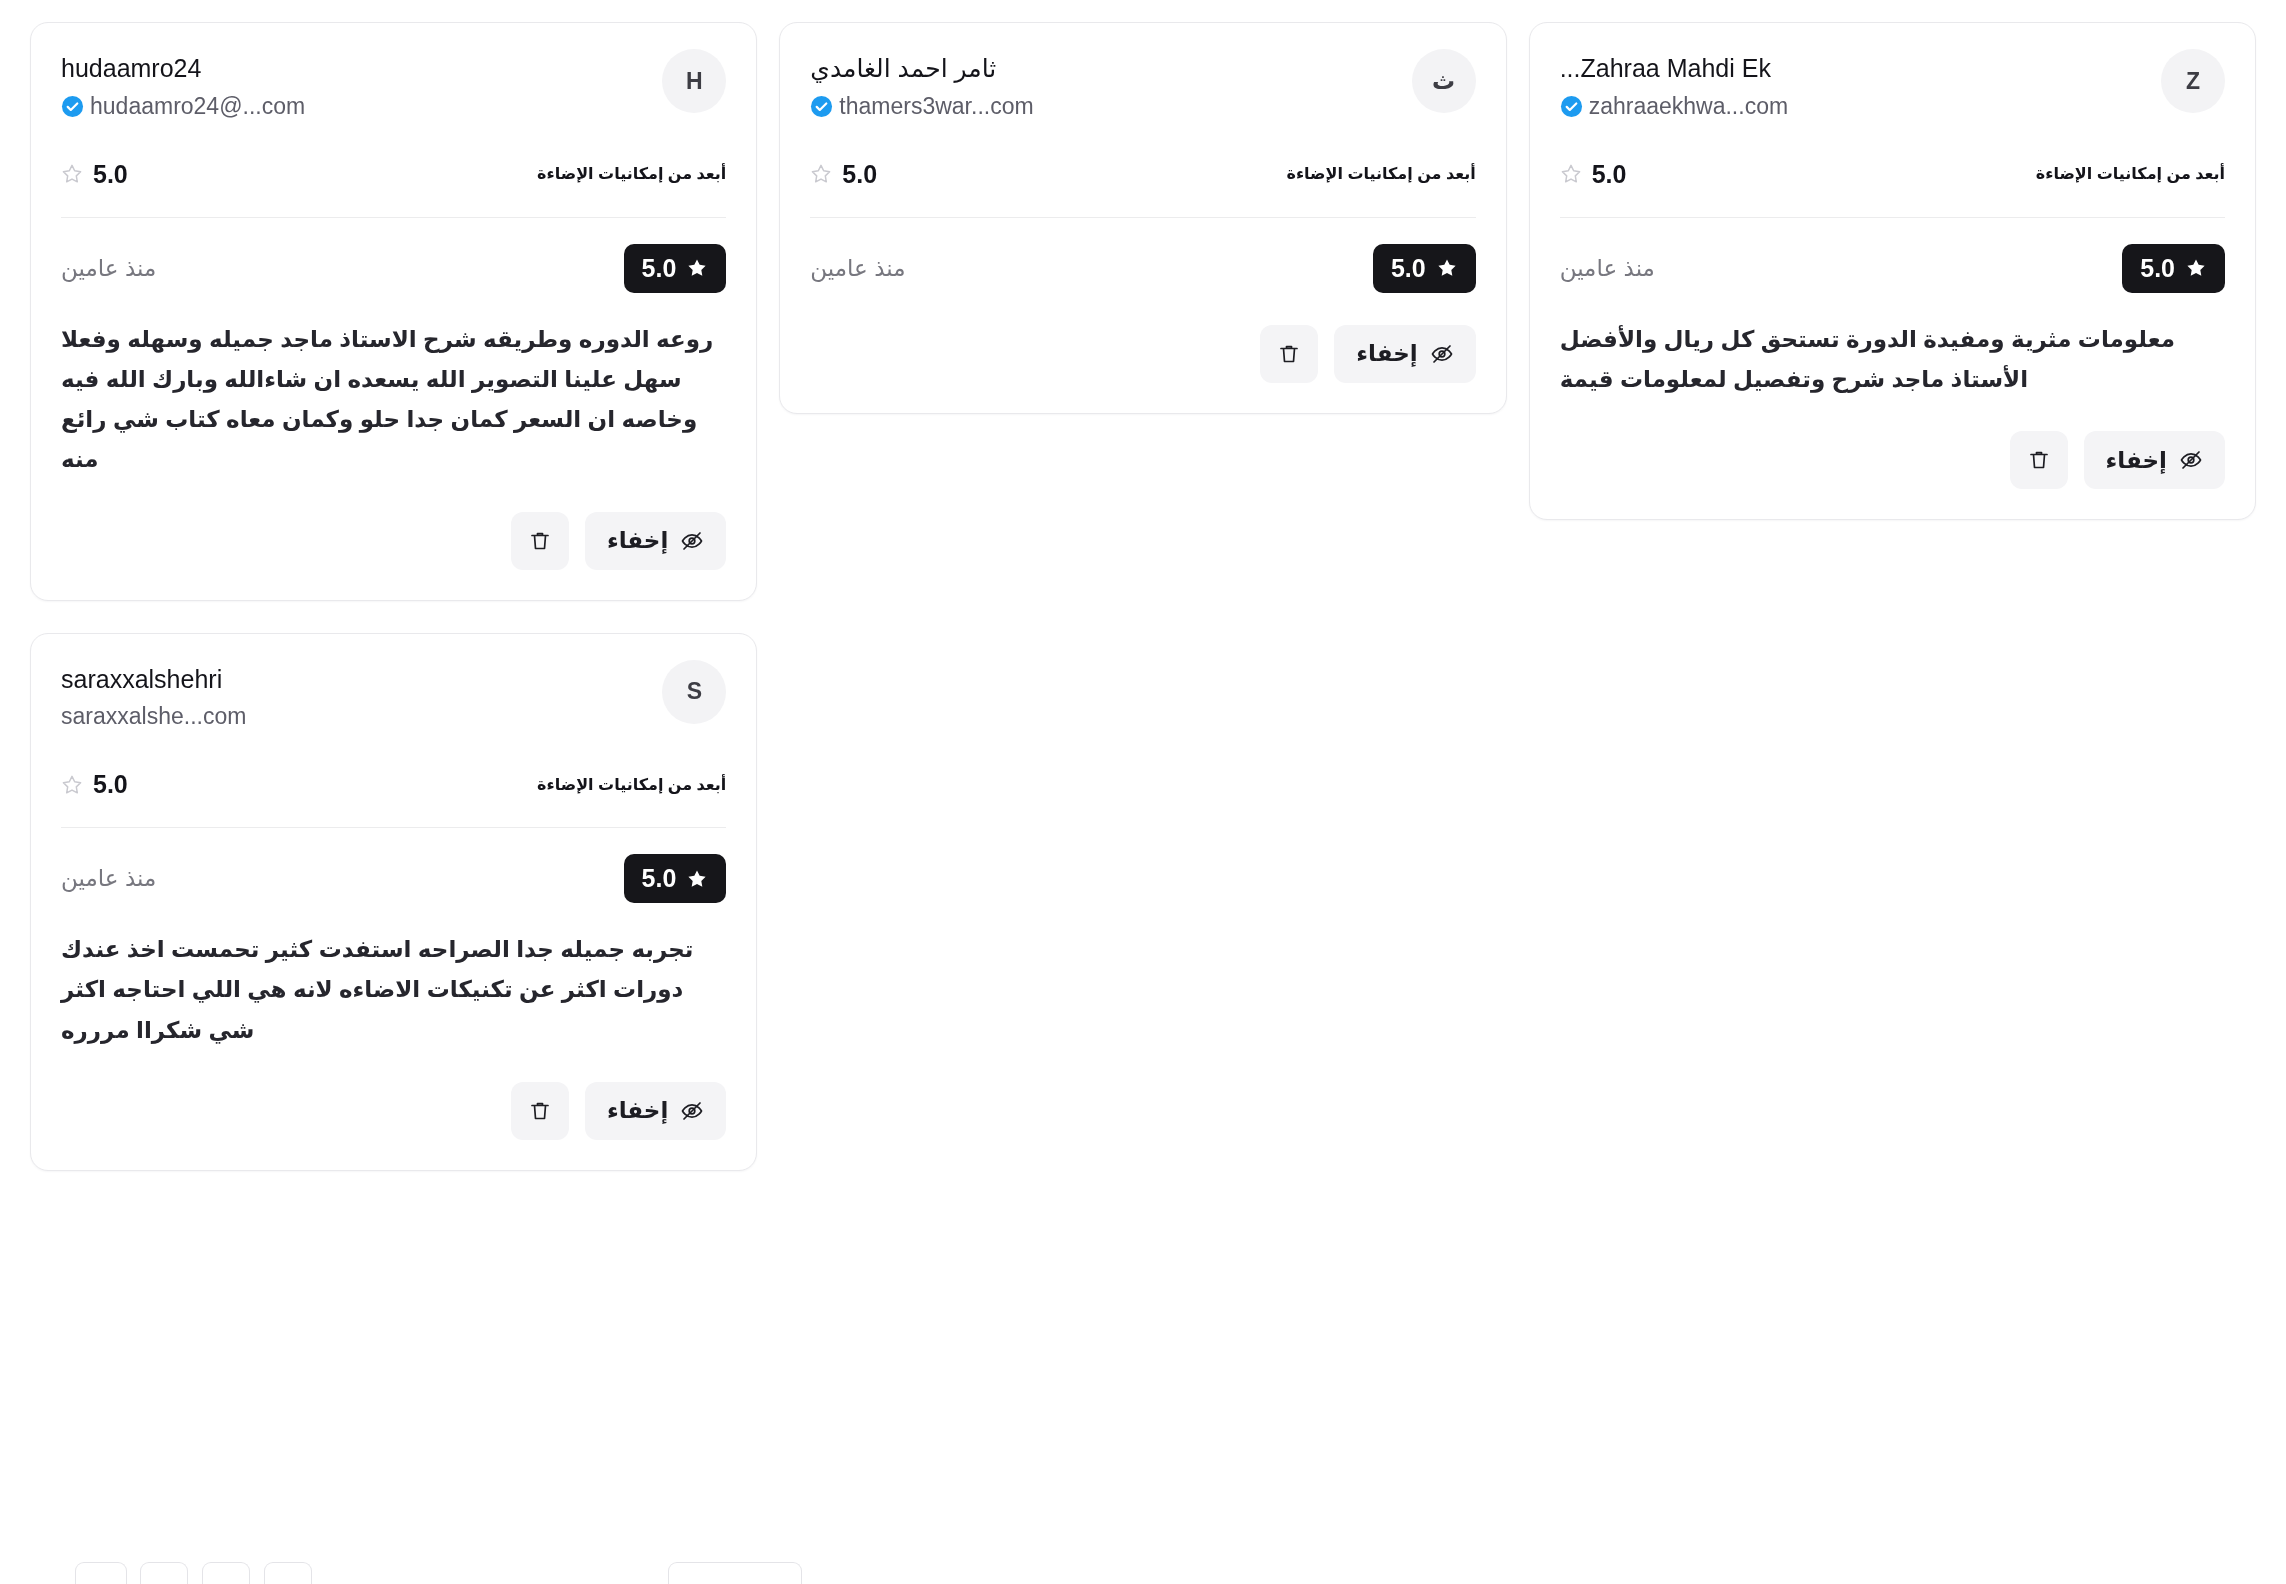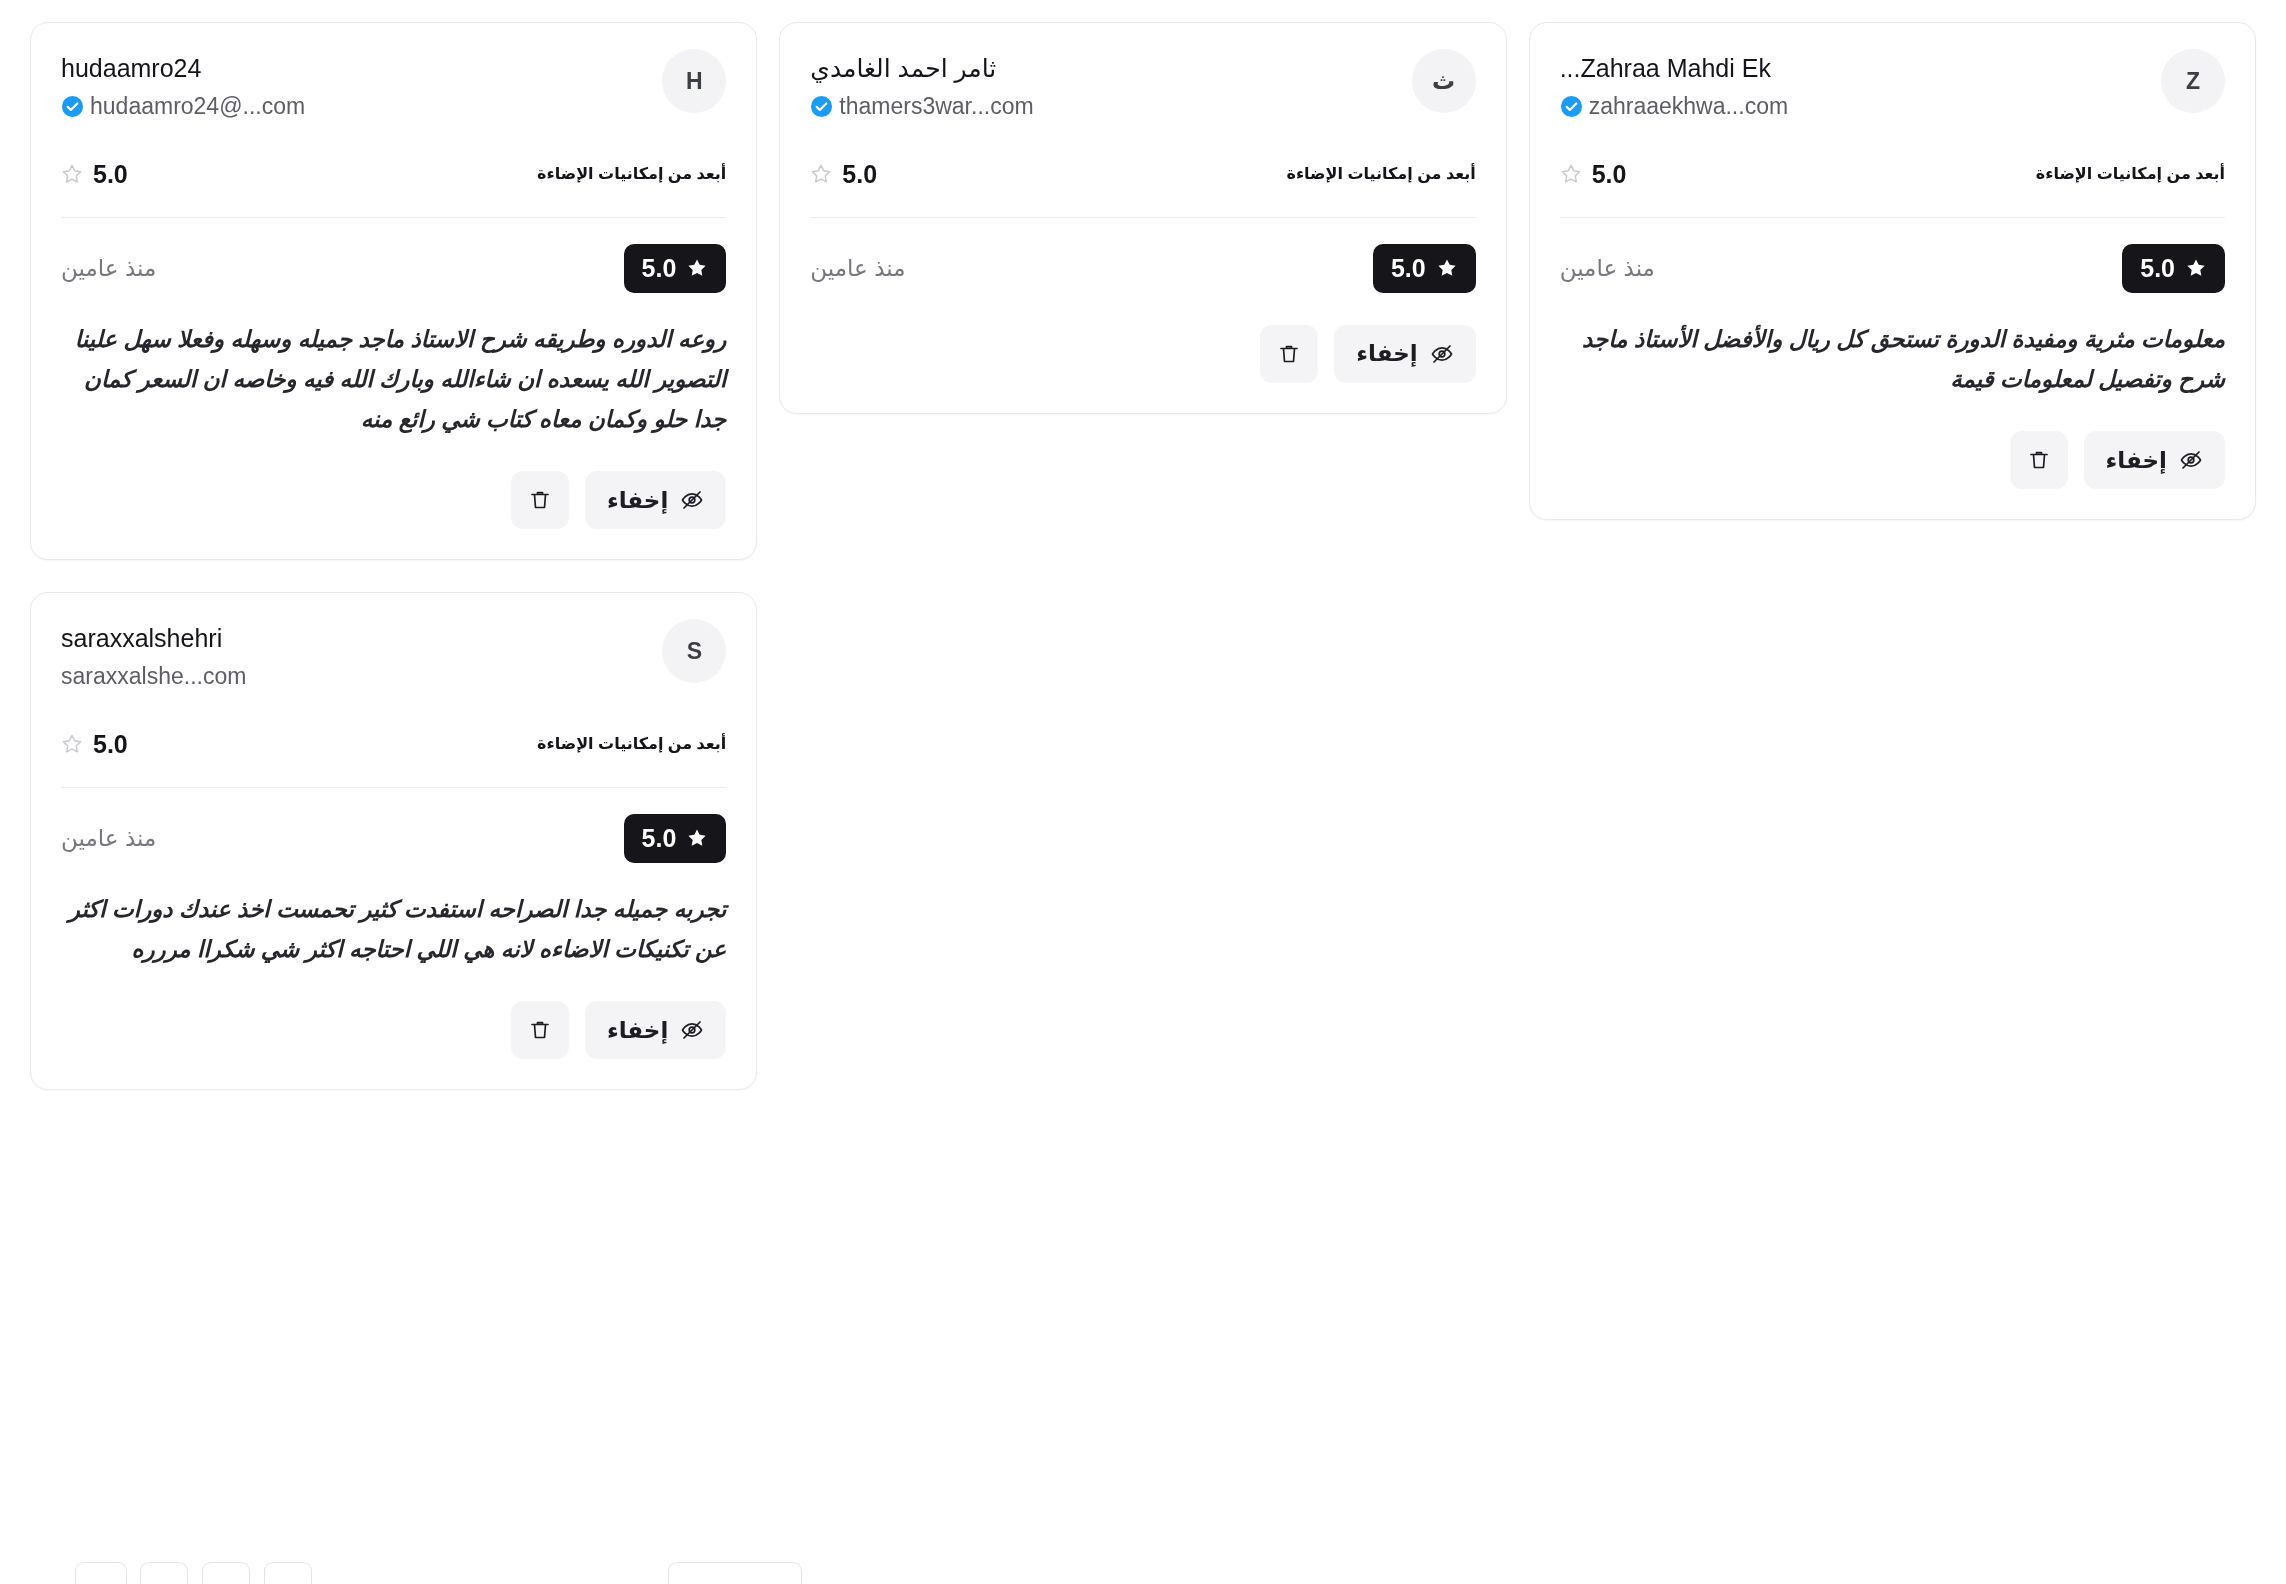--- a/index.html
+++ b/index.html
@@ -168,23 +168,22 @@
     font-size: 23px;
     color: #77777f;
   }
 
   
   .rev-body {
     margin-top: 26px;
     font-size: 23px;
     line-height: 1.75;
     color: #26262d;
-    text-align: right;
+    text-align: left;
     font-weight: 600;
-    font-style: italic;
   }
 
   
   .actions {
     margin-top: 32px;
     display: flex;
     flex-direction: row;
     gap: 16px;
     justify-content: flex-start;
   }

